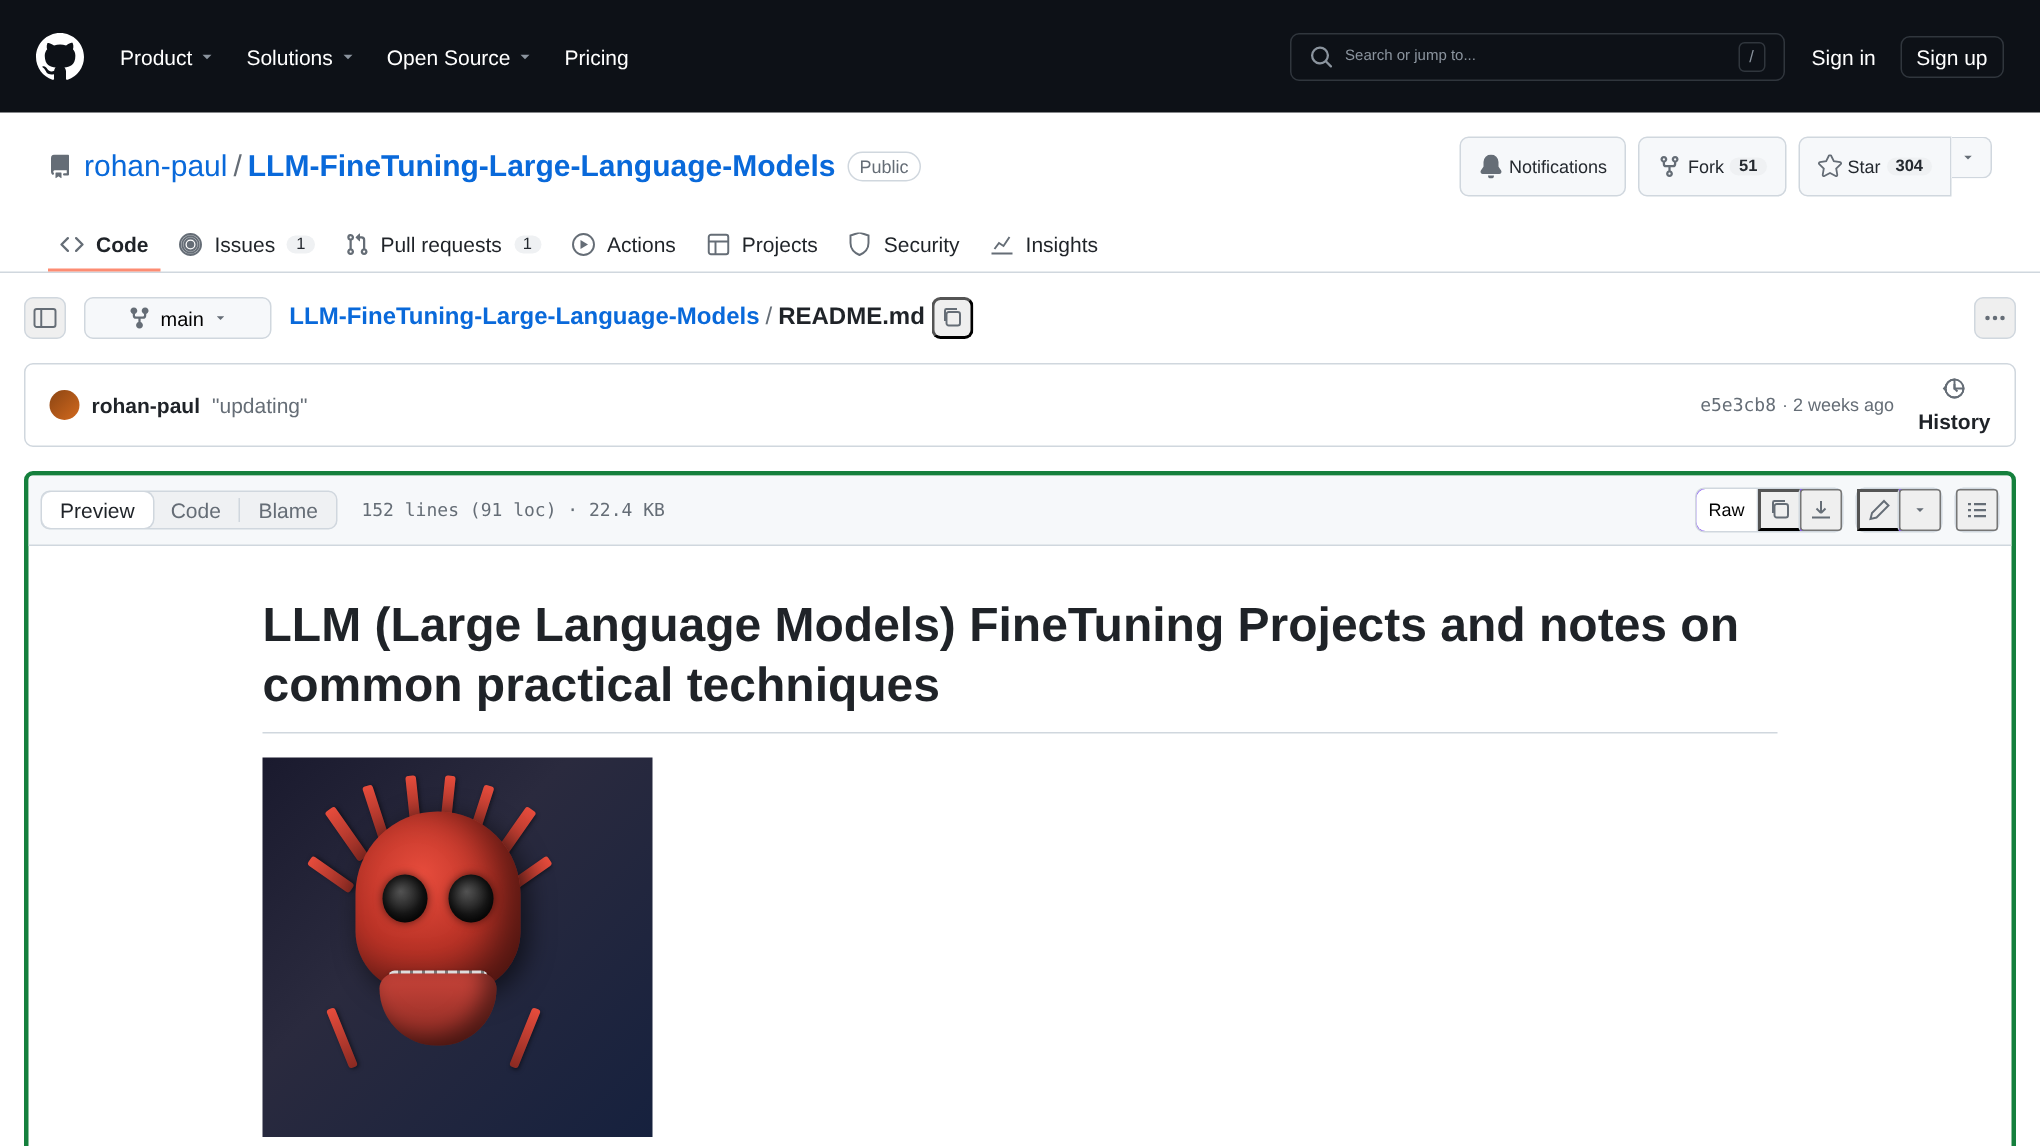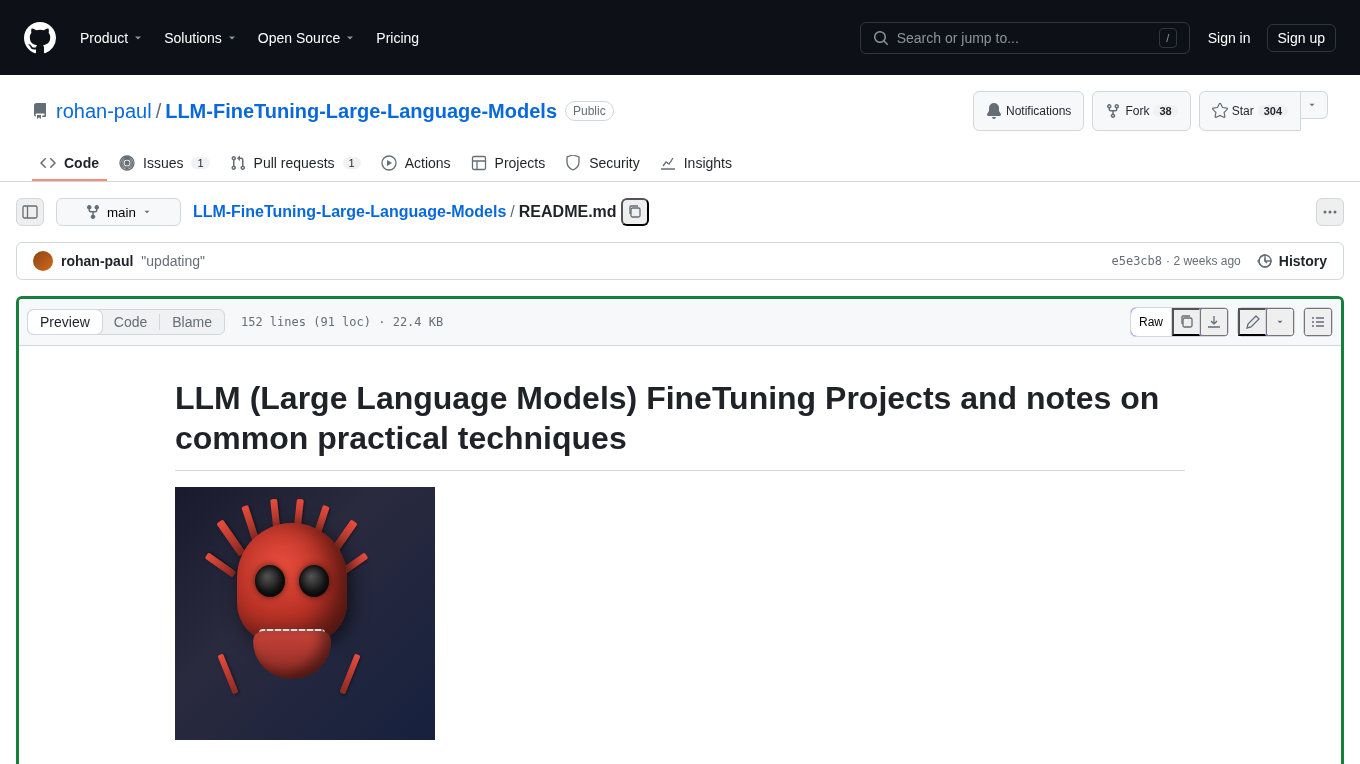--- a/index.html
+++ b/index.html
@@ -60,21 +60,21 @@
       width: 330px;
       margin-right: 18px;
       color: #8b949e;
     }
     .gh-search svg {
       fill: #8b949e;
       margin-right: 8px;
     }
     .gh-search-text {
       flex: 1;
-      font-size: 14px;
+      font-size: 10px;
     }
     .gh-search-slash {
       width: 18px;
       height: 20px;
       border: 1px solid #30363d;
       border-radius: 4px;
       font-size: 11px;
       display: flex;
       align-items: center;
       justify-content: center;
@@ -330,20 +330,21 @@
       color: #656d76;
       font-size: 12px;
       margin: 0 16px 0 4px;
     }
     .history-link {
       display: flex;
       align-items: center;
       gap: 6px;
       font-weight: 600;
       cursor: pointer;
+      flex-direction: column;
     }
     .history-link svg {
       fill: #656d76;
     }
     
     .file-box {
       margin: 16px 16px 0;
       border: 3px solid #15803d;
       border-radius: 6px;
       overflow: hidden;
@@ -553,21 +554,21 @@
         <svg width="16" height="16" viewBox="0 0 16 16">
             <path d="M8 16a2 2 0 001.985-1.75c.017-.137-.097-.25-.235-.25h-3.5c-.138 0-.252.113-.235.25A2 2 0 008 16zM3 5a5 5 0 0110 0v2.947c0 .05.015.098.042.139l1.703 2.555A1.518 1.518 0 0113.482 13H2.518a1.518 1.518 0 01-1.263-2.36l1.703-2.554A.255.255 0 003 7.947z"></path>
           </svg>
         <span>Notifications</span>
       </button>
       <button class="btn">
         <svg width="16" height="16" viewBox="0 0 16 16">
             <path d="M5 5.372v.878c0 .414.336.75.75.75h4.5a.75.75 0 00.75-.75v-.878a2.25 2.25 0 111.5 0v.878a2.25 2.25 0 01-2.25 2.25h-1.5v2.128a2.251 2.251 0 11-1.5 0V8.5h-1.5A2.25 2.25 0 013.5 6.25v-.878a2.25 2.25 0 111.5 0zM5 3.25a.75.75 0 10-1.5 0 .75.75 0 001.5 0zm6.75.75a.75.75 0 100-1.5.75.75 0 000 1.5zm-3 8.75a.75.75 0 10-1.5 0 .75.75 0 001.5 0z"></path>
           </svg>
         <span>Fork</span>
-        <span class="btn-count">38</span>
+        <span class="btn-count">51</span>
       </button>
       <div class="btn-group">
         <button class="btn">
           <svg width="16" height="16" viewBox="0 0 16 16">
               <path d="M8 .25a.75.75 0 01.673.418l1.882 3.815 4.21.612a.75.75 0 01.416 1.279l-3.046 2.97.719 4.192a.75.75 0 01-1.088.791L8 12.347l-3.766 1.98a.75.75 0 01-1.088-.79l.72-4.194L.818 6.374a.75.75 0 01.416-1.28l4.21-.611L7.327.668A.75.75 0 018 .25z" fill="none" stroke="#656d76" stroke-width="1.2"></path>
             </svg>
           <span>Star</span>
           <span class="btn-count">304</span>
         </button>
         <button class="btn">

